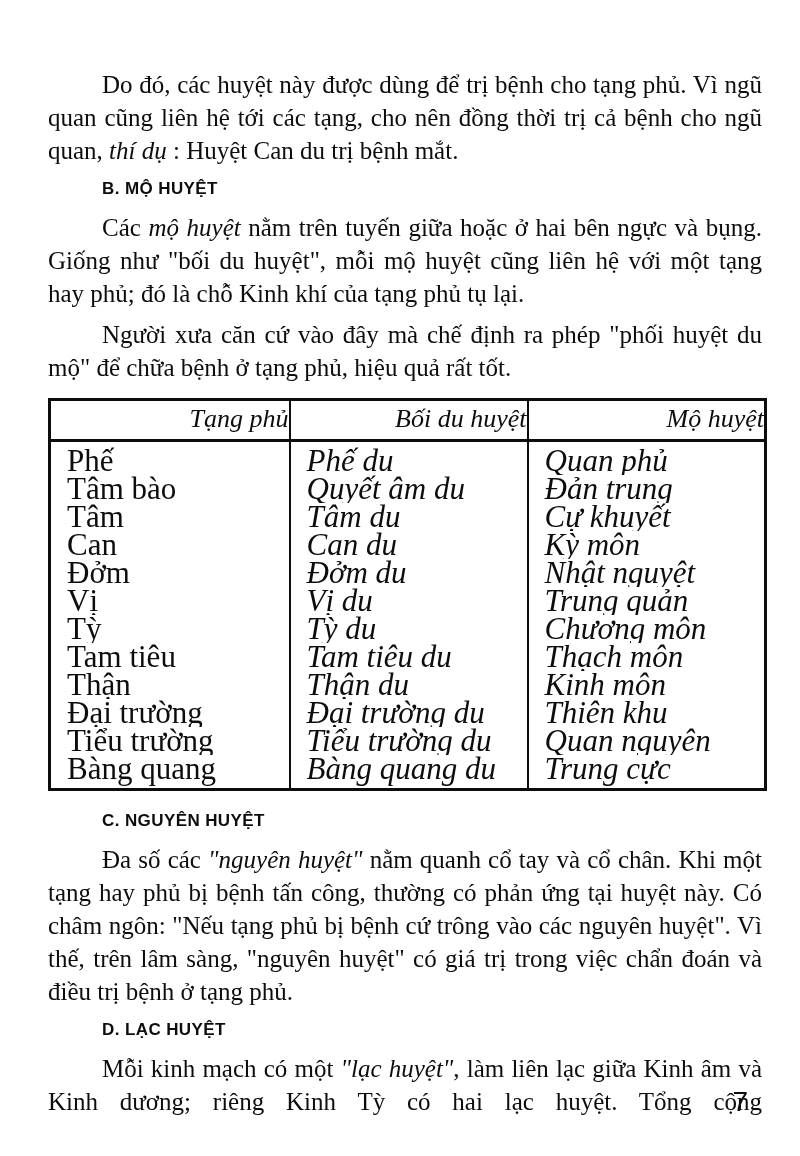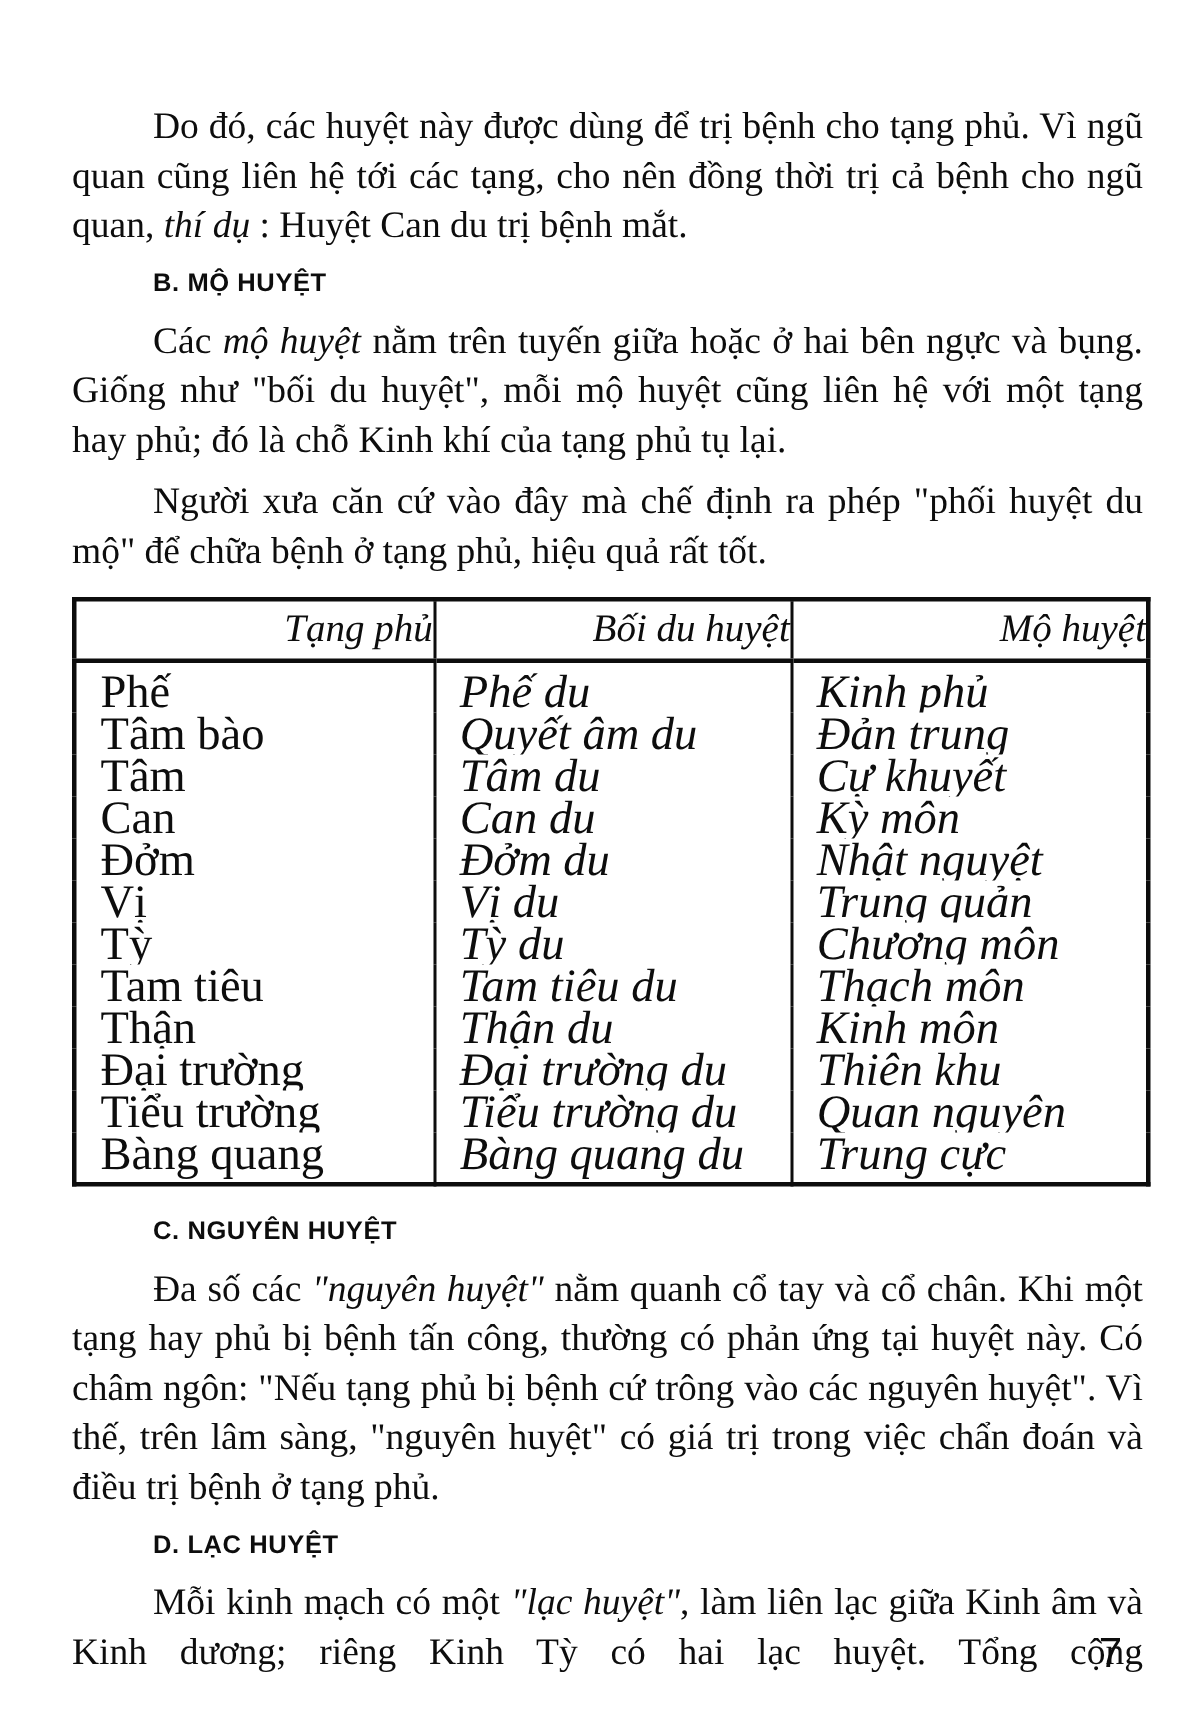--- a/index.html
+++ b/index.html
@@ -94,21 +94,21 @@
       <tr>
         <th>Tạng phủ</th>
         <th>Bối du huyệt</th>
         <th>Mộ huyệt</th>
       </tr>
     </thead>
     <tbody>
         <tr>
           <td>Phế</td>
           <td>Phế du</td>
-          <td>Kinh phủ</td>
+          <td>Quan phủ</td>
         </tr>
         <tr>
           <td>Tâm bào</td>
           <td>Quyết âm du</td>
           <td>Đản trung</td>
         </tr>
         <tr>
           <td>Tâm</td>
           <td>Tâm du</td>
           <td>Cự khuyết</td>

